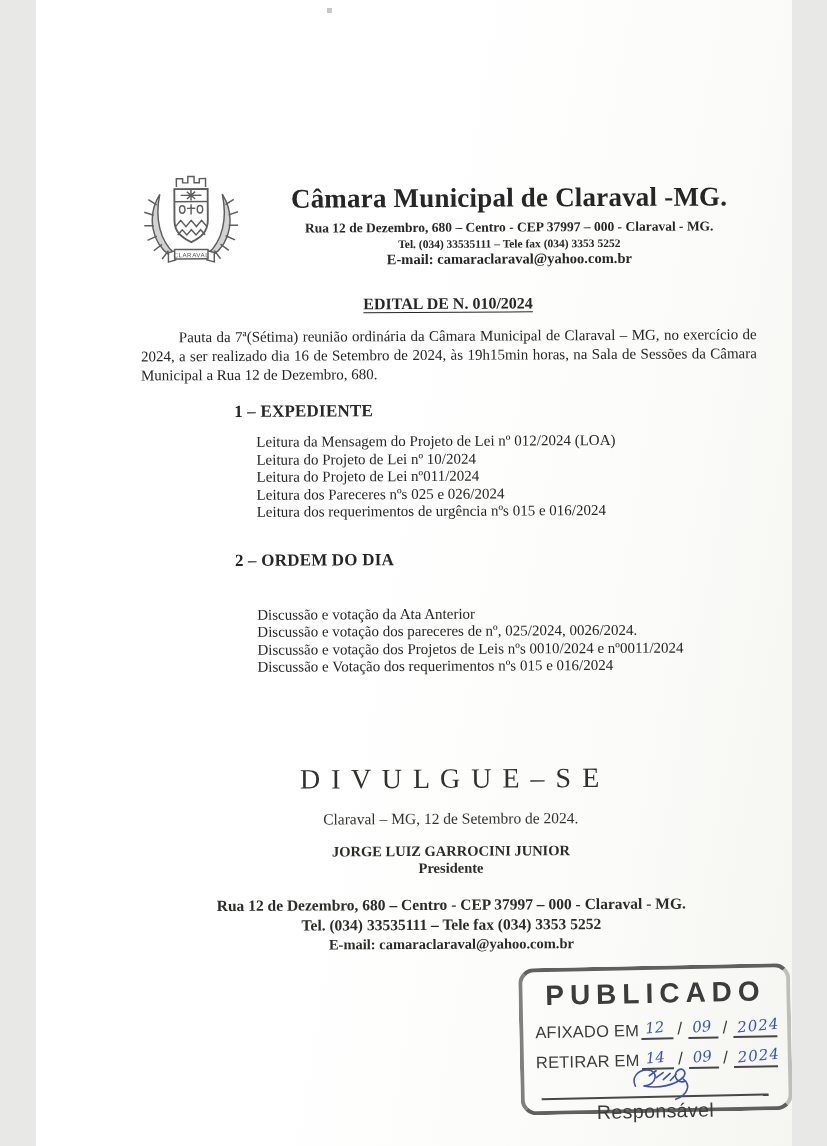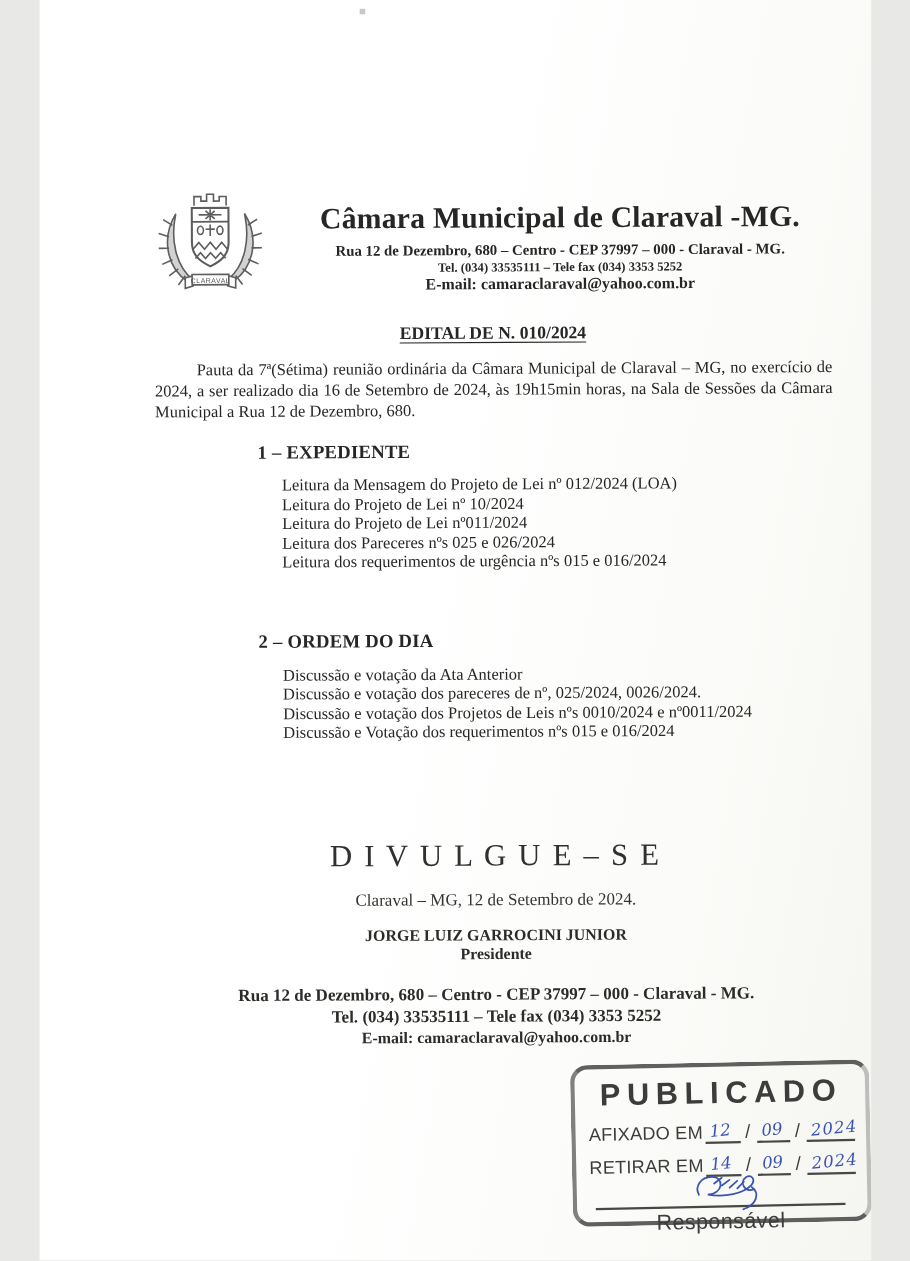--- a/index.html
+++ b/index.html
@@ -27,21 +27,21 @@
   .edital-title{position:absolute;left:0;top:295px;width:827px;text-align:center;
     font-size:16px;font-weight:bold;}
   .edital-title span{text-decoration:underline;text-underline-offset:3px;}
 
   
   .intro{position:absolute;left:106px;top:327px;width:616px;
     font-size:15px;line-height:18.8px;text-align:justify;text-indent:38px;}
 
   
   .sec-h{position:absolute;left:199px;font-size:17px;font-weight:bold;letter-spacing:.2px;}
-  .sec1-h{top:401px;} .sec2-h{top:573px;}
+  .sec1-h{top:401px;} .sec2-h{top:550px;}
   .sec-list{position:absolute;left:221px;font-size:15px;line-height:17.6px;}
   .sec1-list{top:433px;} .sec2-list{top:606px;line-height:17.4px;}
 
   
   .divulgue{position:absolute;left:0;top:763px;width:827px;text-align:center;
     font-size:28px;letter-spacing:2px;color:#30302e;}
   .dateline{position:absolute;left:0;top:810px;width:827px;text-align:center;font-size:15.5px;color:#33332f;}
   .sig-name{position:absolute;left:0;top:843px;width:827px;text-align:center;font-size:14.5px;font-weight:bold;color:#2b2b28;}
   .sig-role{position:absolute;left:0;top:860px;width:827px;text-align:center;font-size:14.5px;font-weight:bold;color:#2b2b28;}
 

